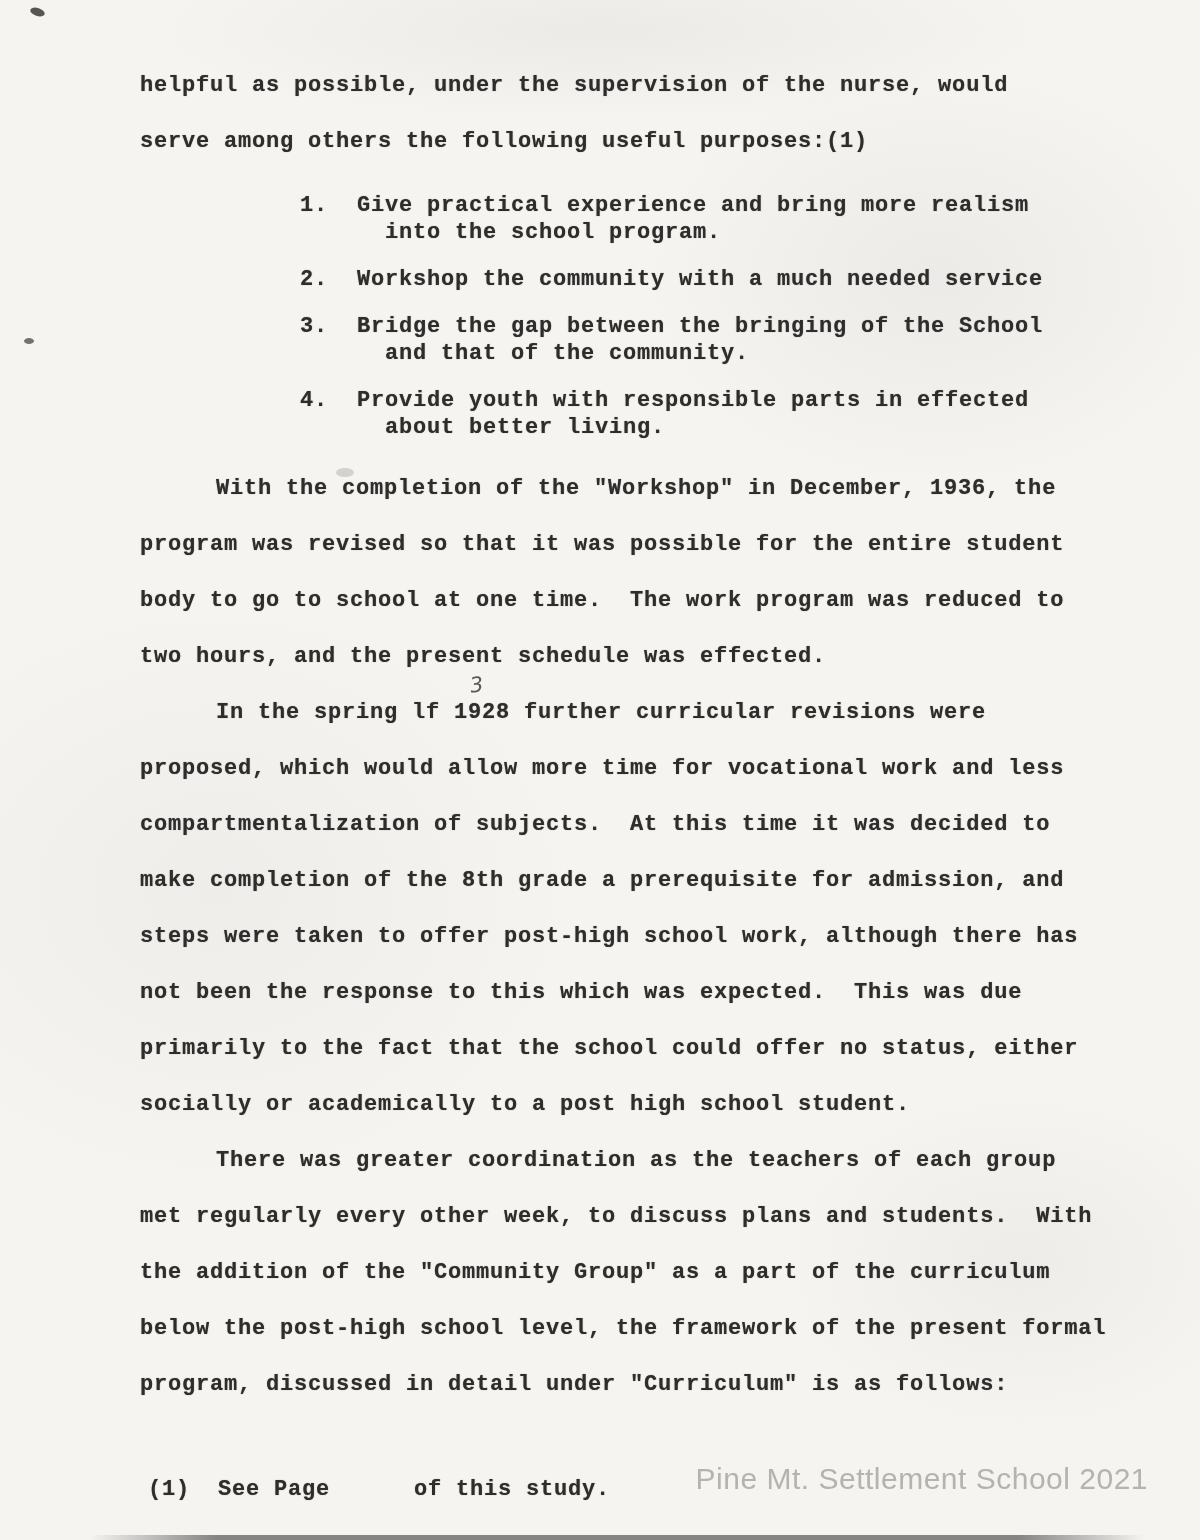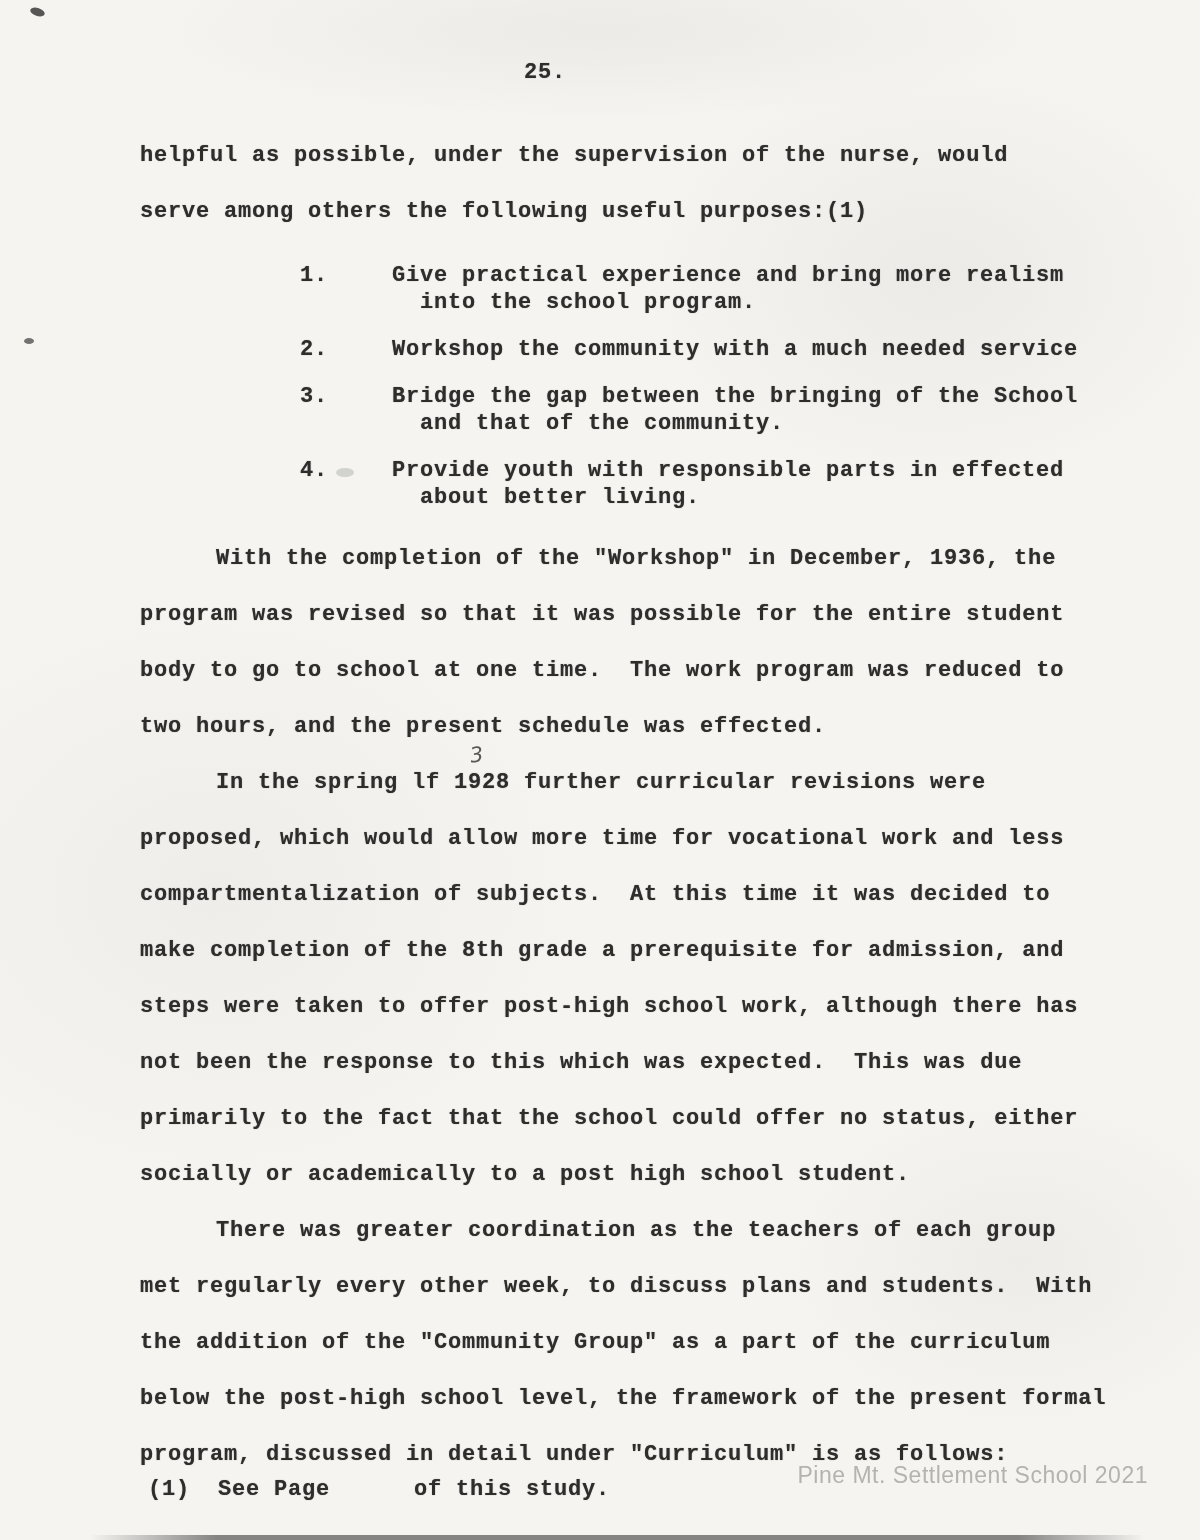--- a/index.html
+++ b/index.html
@@ -62,21 +62,20 @@
     display: flex;
     line-height: 27px;
     margin-bottom: 20px;
   }
   .list-item .num {
     width: 57px;
     flex: 0 0 57px;
   }
   .list-item .item-text {
     flex: 1;
-    margin-left: 35px;
   }
 
   .para-wrap {
     position: relative;
   }
 
   .handwritten {
     position: absolute;
     top: -12px;
     left: 330px;
@@ -96,21 +95,21 @@
     top: 1476px;
     line-height: 28px;
     margin-left: 8px;
   }
 
   .watermark {
     position: absolute;
     right: 52px;
     top: 1462px;
     font-family: "Liberation Sans", sans-serif;
-    font-size: 23px;
+    font-size: 30px;
     color: rgba(176,175,172,0.95);
     letter-spacing: 0.5px;
     white-space: nowrap;
     text-align: right;
   }
 
   .speck {
     position: absolute;
     background: #3a3a3a;
     border-radius: 50%;
@@ -134,21 +133,20 @@
 </style>
 </head>
 <body>
 
 <div class="speck s1"></div>
 <div class="speck s2"></div>
 <div class="speck s3"></div>
 
 <div class="page-inner">
 
-  <div class="page-number typewriter">25.</div>
 
   <div class="para typewriter">helpful as possible, under the supervision of the nurse, would
 serve among others the following useful purposes:(1)</div>
 
   <div class="purpose-list">
     <div class="list-item">
       <span class="num typewriter">1.</span>
       <span class="item-text typewriter">Give practical experience and bring more realism
   into the school program.</span>
     </div>

